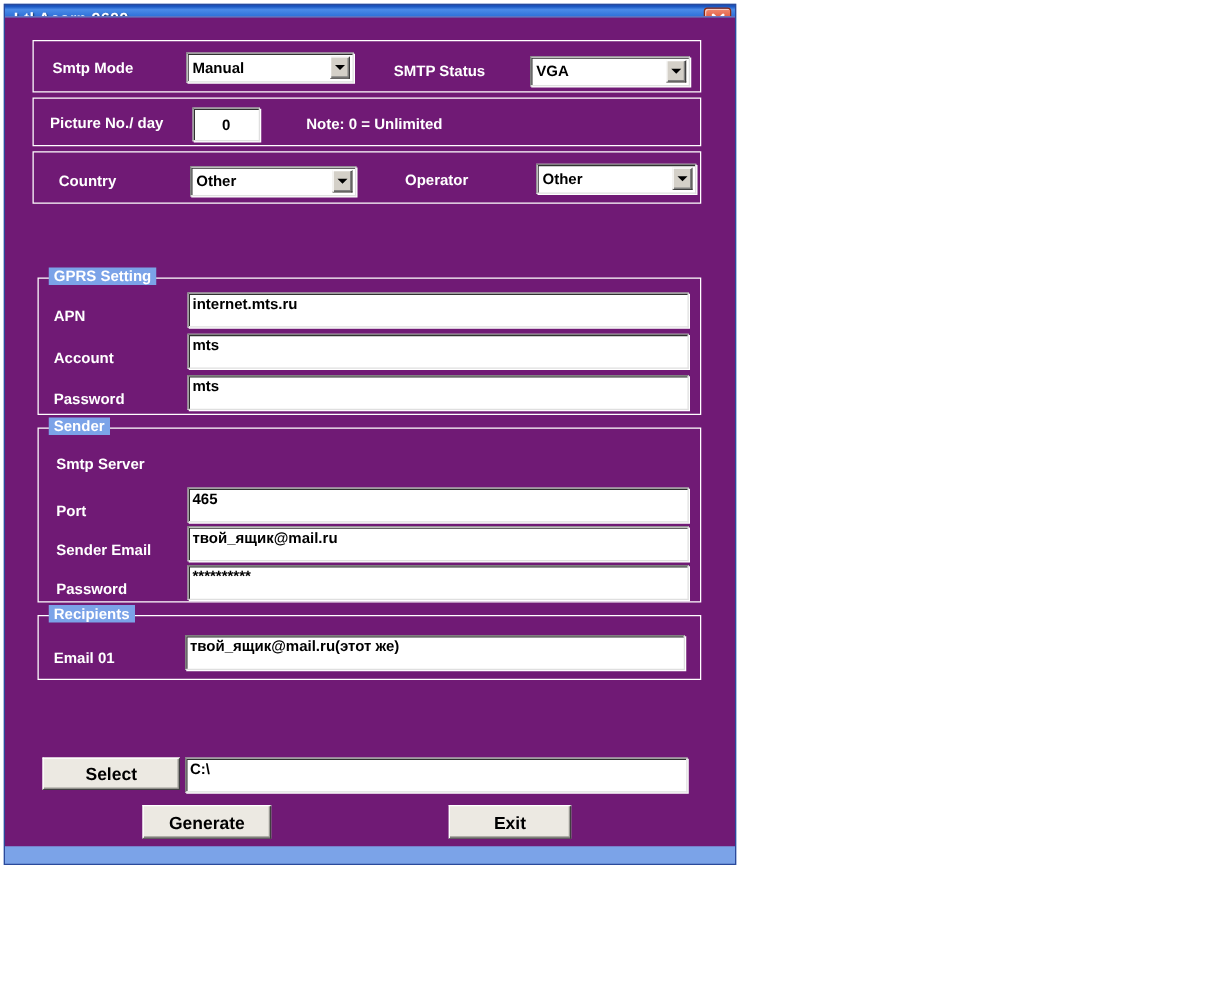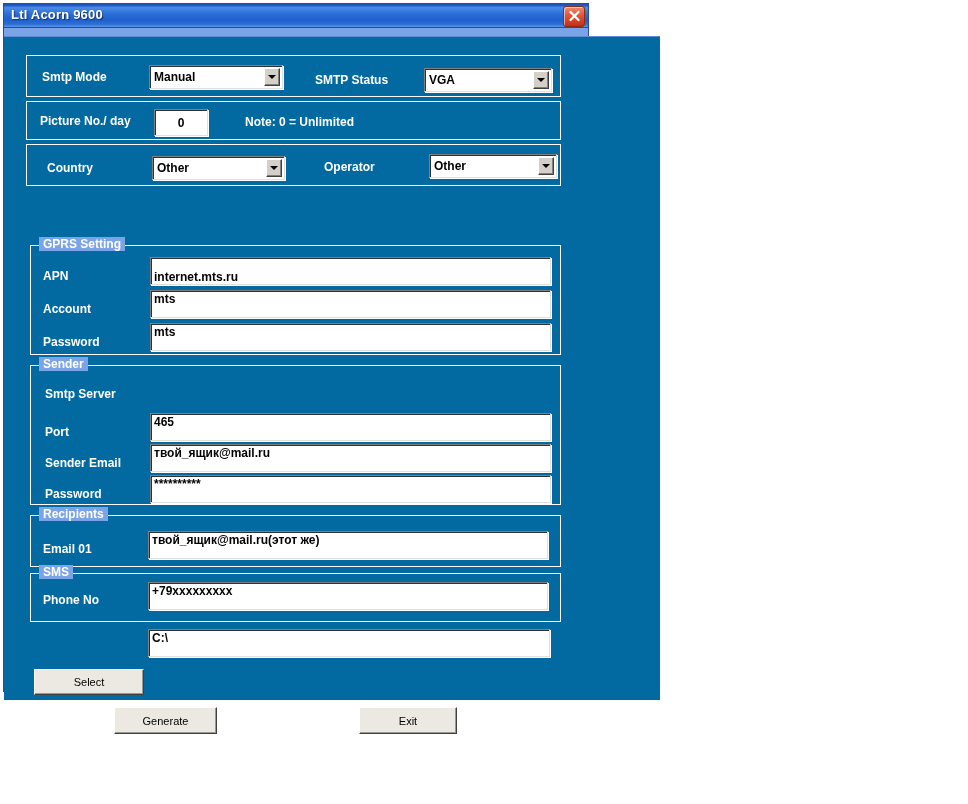--- a/index.html
+++ b/index.html
@@ -51,24 +51,24 @@
     border-radius: 3px;
     background: linear-gradient(to bottom, #f08a72 0%, #e0553a 45%, #c32f16 100%);
     border: 1px solid #8d2b13;
     box-shadow: inset 1px 1px 0 rgba(255,255,255,0.55);
     cursor: pointer;
   }
   #close-btn svg { display: block; margin: 3px auto 0; }
 
   #client {
     position: absolute;
-    left: 0; top: 32px;
-    width: 656px;
+    left: 0; top: 9px;
+    width: 584px;
     height: 664px;
-    background: #0369a1;
+    background: #701a75;
     border-top: 1px solid #5f8ad4;
     box-sizing: border-box;
   }
 
   
   .panel {
     position: absolute;
     border: 1px solid #ffffff;
     box-sizing: border-box;
   }
@@ -194,26 +194,25 @@
     background: #ece9e2;
     border-top: 1px solid #ffffff;
     border-left: 1px solid #ffffff;
     border-right: 1px solid #404040;
     border-bottom: 1px solid #404040;
     box-shadow: inset -1px -1px 0 #9a9a94;
     box-sizing: border-box;
     display: flex;
     align-items: center;
     justify-content: center;
-    font-size: 11px;
-    font-weight: normal;
+    font-size: 14px;
+    font-weight: bold;
     color: #000000;
     cursor: pointer;
     font-family: "Liberation Sans", sans-serif;
-    margin-top: 40px;
   }
 </style>
 </head>
 <body>
 
 <div id="window">
 
   <div id="titlebar">
     <div id="title-text">Ltl Acorn 9600</div>
     <div id="close-btn">
@@ -266,21 +265,21 @@
           </span>
       </div>
     </div>
 
 
     <div class="groupbox" style="left:26px; top:200px; width:531px; height:118px;">
       <div class="gb-frame"></div>
       <span class="gb-label">GPRS Setting</span>
 
       <span class="lbl" style="left:13px; top:32px;">APN</span>
-      <div class="textfield" style="left:120px; top:20px; width:401px; height:28px;align-items:flex-end;">
+      <div class="textfield" style="left:120px; top:20px; width:401px; height:28px;">
         <span>internet.mts.ru</span>
       </div>
 
       <span class="lbl" style="left:13px; top:65px;">Account</span>
       <div class="textfield" style="left:120px; top:53px; width:401px; height:28px;">
         <span>mts</span>
       </div>
 
       <span class="lbl" style="left:13px; top:98px;">Password</span>
       <div class="textfield" style="left:120px; top:86px; width:401px; height:28px;">
@@ -313,29 +312,20 @@
     <div class="groupbox" style="left:26px; top:470px; width:531px; height:60px;">
       <div class="gb-frame"></div>
       <span class="gb-label">Recipients</span>
 
       <span class="lbl" style="left:13px; top:35px;">Email 01</span>
       <div class="textfield" style="left:118px; top:24px; width:400px; height:28px;">
         <span>твой_ящик@mail.ru(этот же)</span>
       </div>
     </div>
 
-    <div class="groupbox" style="left:26px; top:528px; width:531px; height:57px;">
-      <div class="gb-frame"></div>
-      <span class="gb-label">SMS</span>
-
-      <span class="lbl" style="left:13px; top:28px;">Phone No</span>
-      <div class="textfield" style="left:118px; top:17px; width:400px; height:28px;">
-        <span>+79xxxxxxxxx</span>
-      </div>
-    </div>
 
     <div class="button" style="left:30px; top:592px; width:110px; height:26px;">Select</div>
     <div class="textfield" style="left:144px; top:592px; width:402px; height:28px;">
       <span>C:\</span>
     </div>
 
     <div class="button" style="left:110px; top:630px; width:103px; height:27px;">Generate</div>
     <div class="button" style="left:355px; top:630px; width:98px; height:27px;">Exit</div>
 
   </div>

